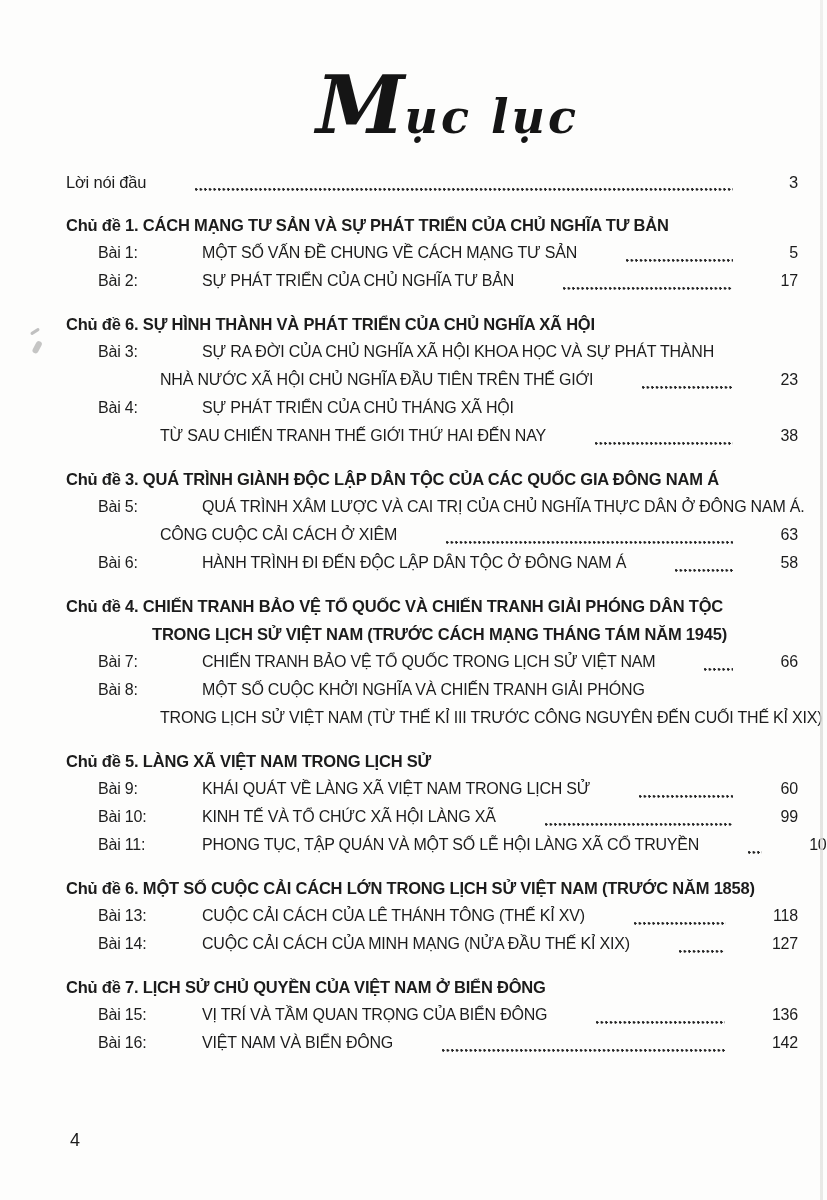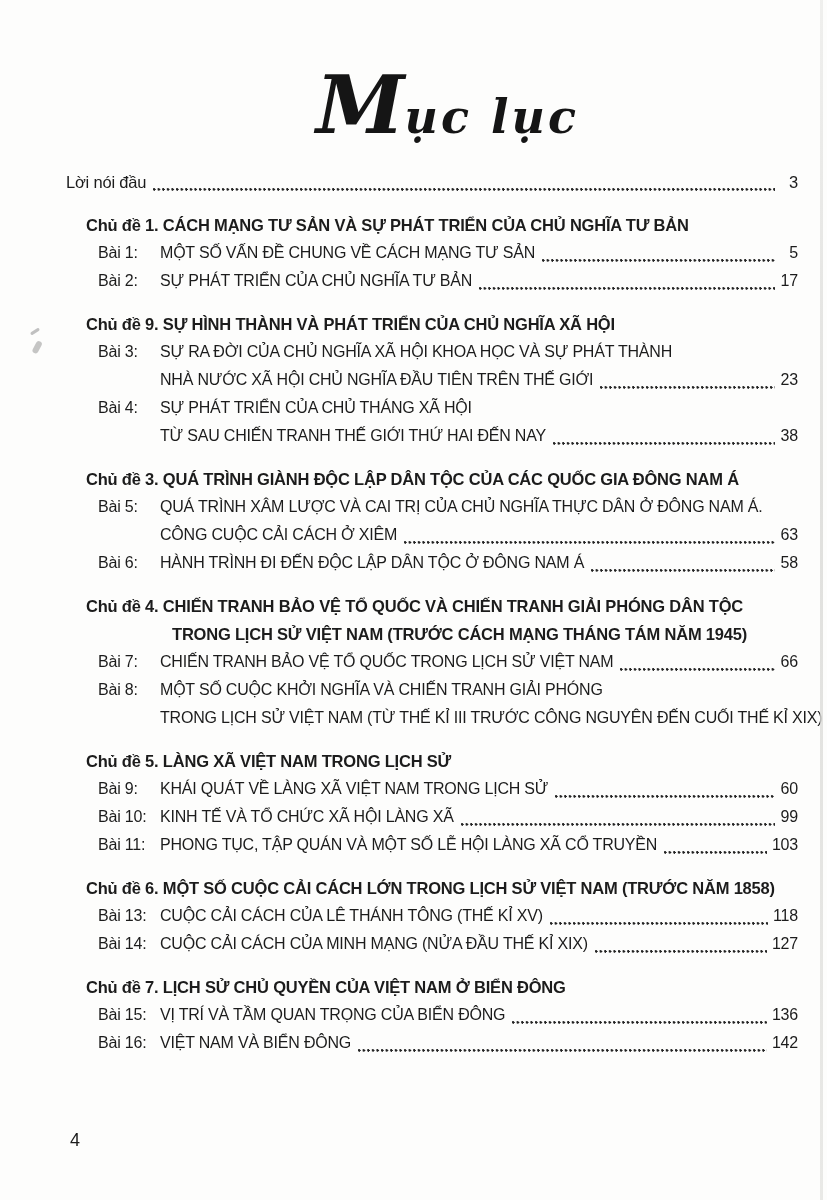--- a/index.html
+++ b/index.html
@@ -21,21 +21,21 @@
     font-size:46px; letter-spacing:3px;
     color:#151515;
   }
   .page-title::first-letter { font-size:80px; letter-spacing:0; }
 
   
   .toc { position:absolute; left:66px; right:29px; top:168px; }
   .row {
     display:flex; align-items:baseline;
     line-height:28px; font-size:16px;
-    letter-spacing:-0.2px; white-space:nowrap;
+    letter-spacing:-0.2px; white-space:nowrap;gap:42px;
   }
   .front { font-size:16.5px; }
   .lesson { padding-left:32px; }
   .lesson .label { flex:0 0 62px; }
   .row.cont { padding-left:94px;align-items:flex-end; }
   .txt { flex:0 0 auto; }
   .dots {
     flex:1 1 auto; min-width:14px;
     align-self:flex-end; height:3px;
     margin:0 5px 5px 7px;
@@ -45,21 +45,20 @@
   }
   .gap { flex:0 0 8px; }
   .pagenum { margin-left:auto; text-align:right; min-width:18px; flex:0 0 auto; }
   .lesson .pagenum, .cont .pagenum { margin-left:0; }
 
   .chapter { margin-top:15px; }
   .ch-title {
     font-weight:bold; font-size:16.5px;
     line-height:28px; letter-spacing:-0.2px;
     white-space:nowrap;
-    margin-left:20px;
   }
   .ch-cont { padding-left:86px; }
 
   
   .folio { position:absolute; left:70px; top:1130px; font-size:18px; }
 
   
   .edge-shadow {
     position:absolute; top:0; right:4px; width:3px; height:1200px;
     background:linear-gradient(to bottom,#ececea,#d9d9d6 40%,#e4e4e1);
@@ -97,21 +96,21 @@
           <span class="pagenum">5</span>
         </div>
         <div class="row lesson">
           <span class="label">Bài 2:</span>
           <span class="txt">SỰ PHÁT TRIỂN CỦA CHỦ NGHĨA TƯ BẢN</span>
           <span class="dots"></span>
           <span class="pagenum">17</span>
         </div>
       </div>
       <div class="chapter">
-        <div class="ch-title">Chủ đề 9. SỰ HÌNH THÀNH VÀ PHÁT TRIỂN CỦA CHỦ NGHĨA XÃ HỘI</div>
+        <div class="ch-title">Chủ đề 6. SỰ HÌNH THÀNH VÀ PHÁT TRIỂN CỦA CHỦ NGHĨA XÃ HỘI</div>
         <div class="row lesson">
           <span class="label">Bài 3:</span>
           <span class="txt">SỰ RA ĐỜI CỦA CHỦ NGHĨA XÃ HỘI KHOA HỌC VÀ SỰ PHÁT THÀNH</span>
         </div>
         <div class="row lesson cont">
           <span class="txt">NHÀ NƯỚC XÃ HỘI CHỦ NGHĨA ĐẦU TIÊN TRÊN THẾ GIỚI</span>
           <span class="dots"></span>
           <span class="pagenum">23</span>
         </div>
         <div class="row lesson">

